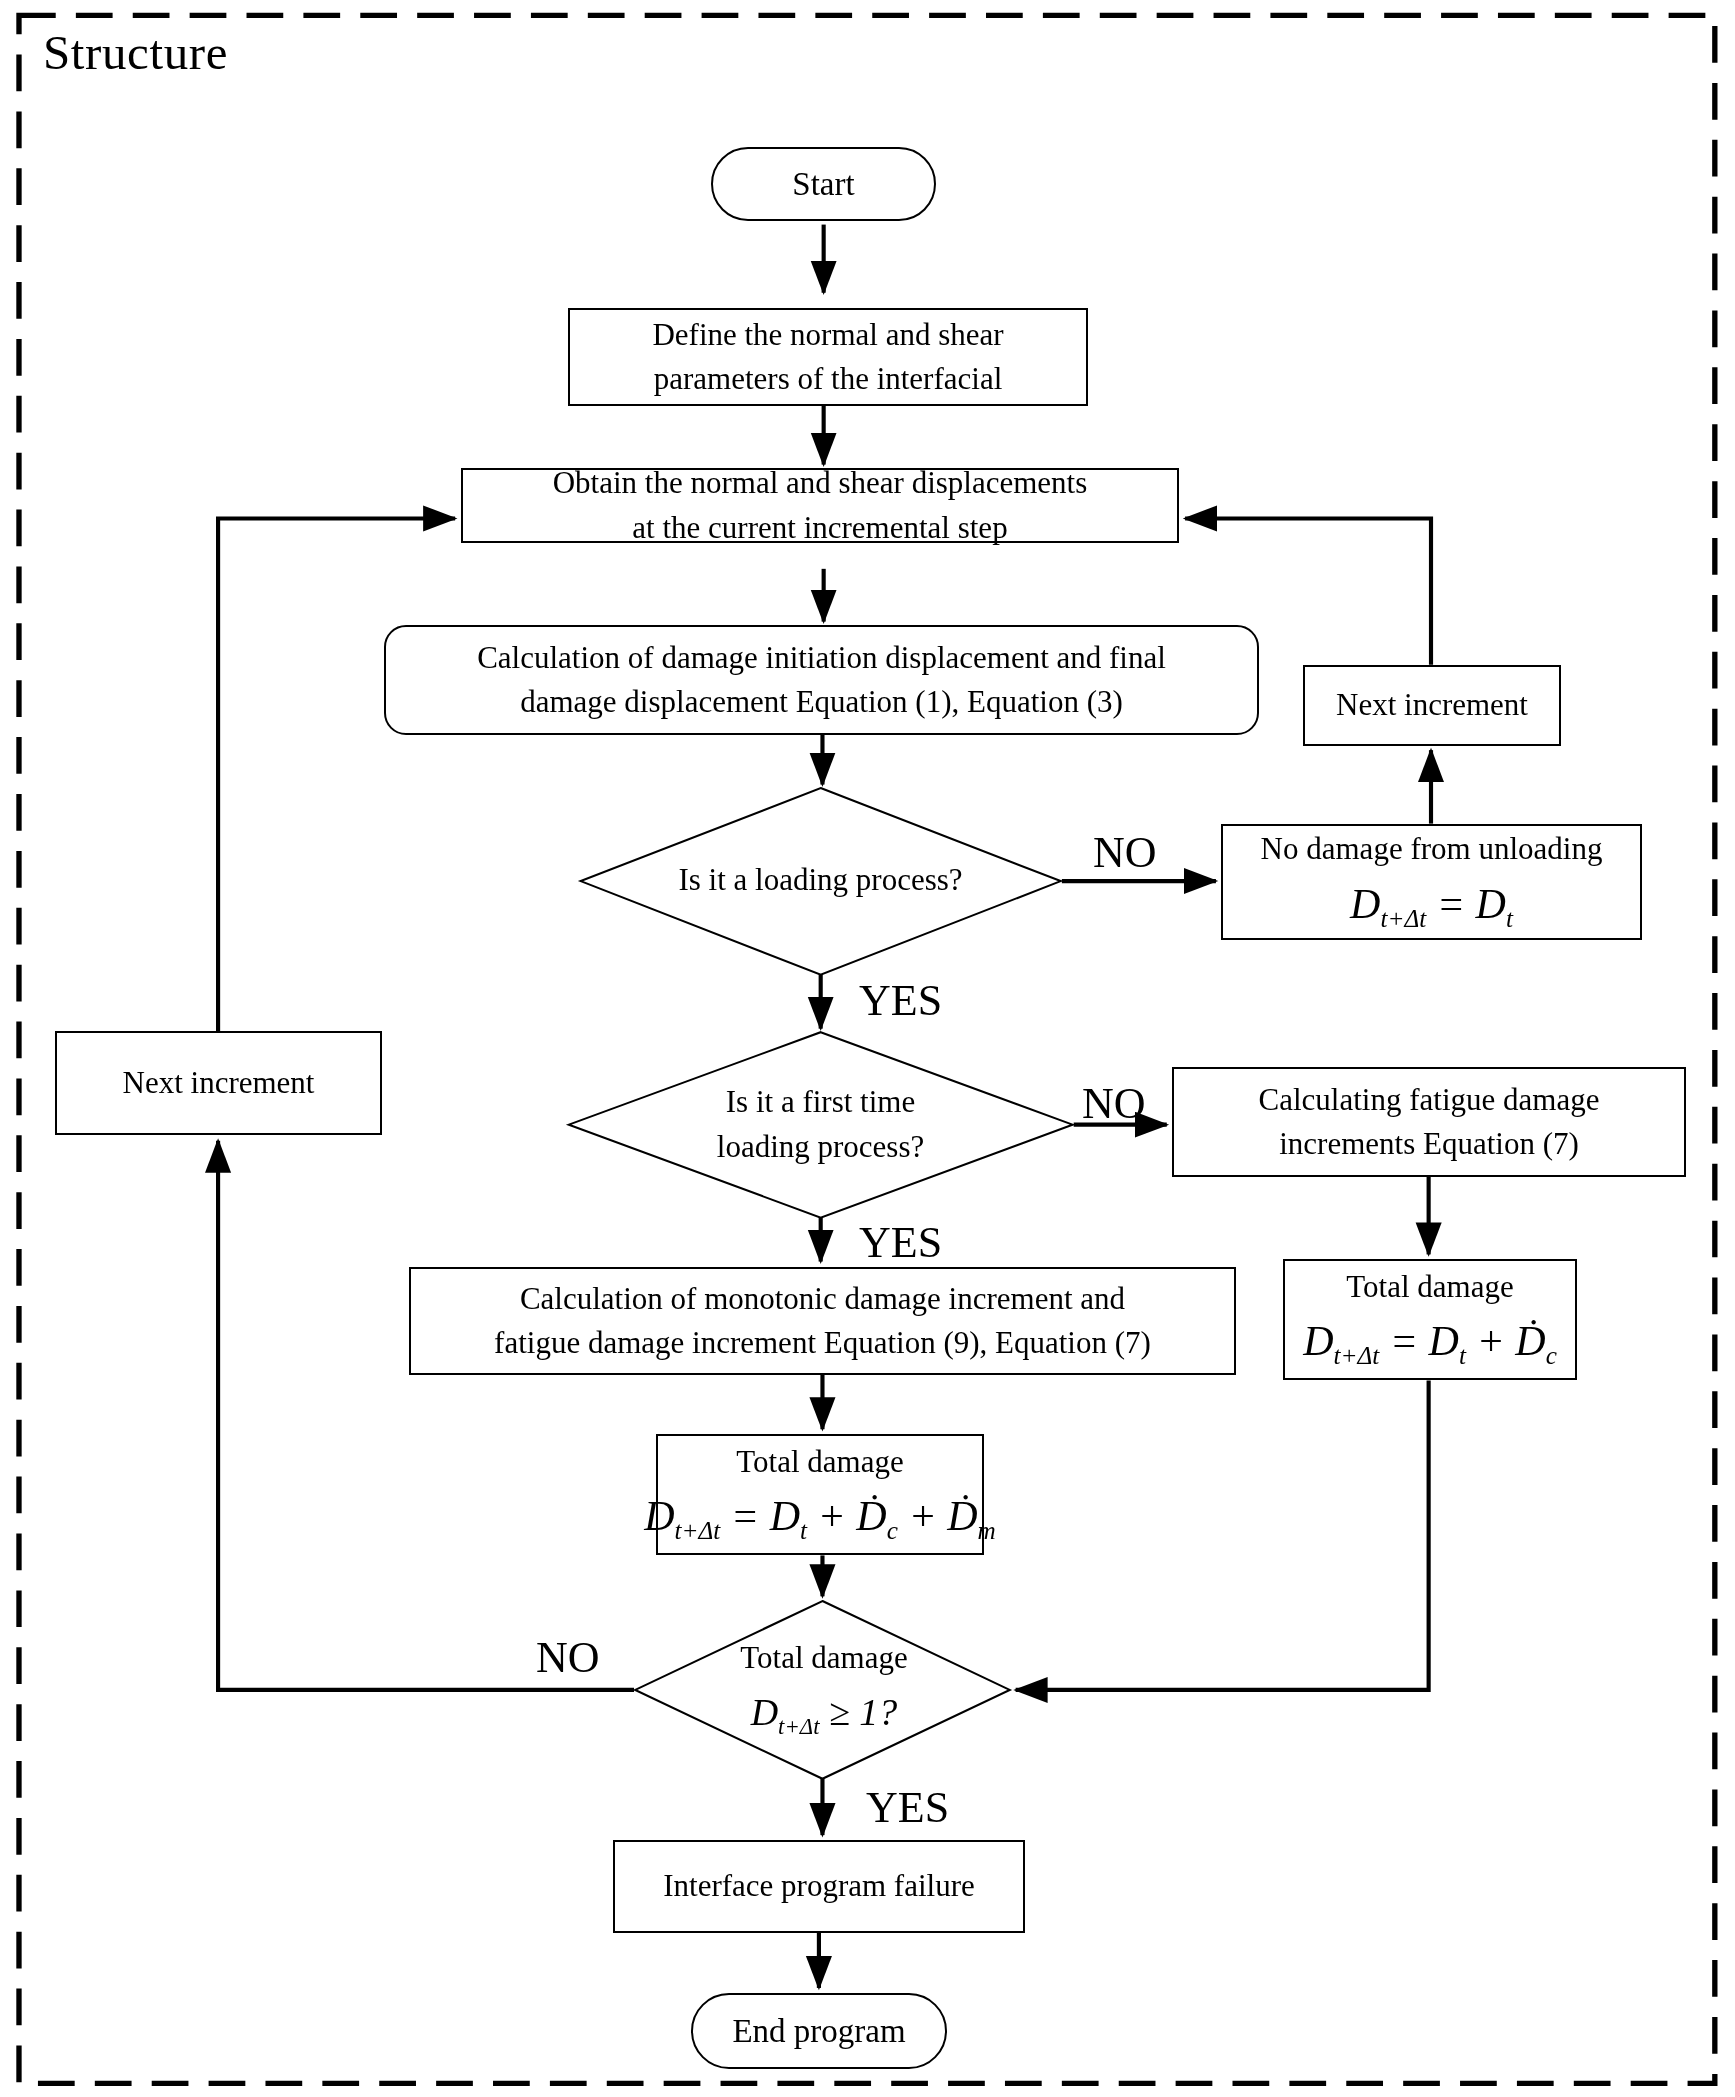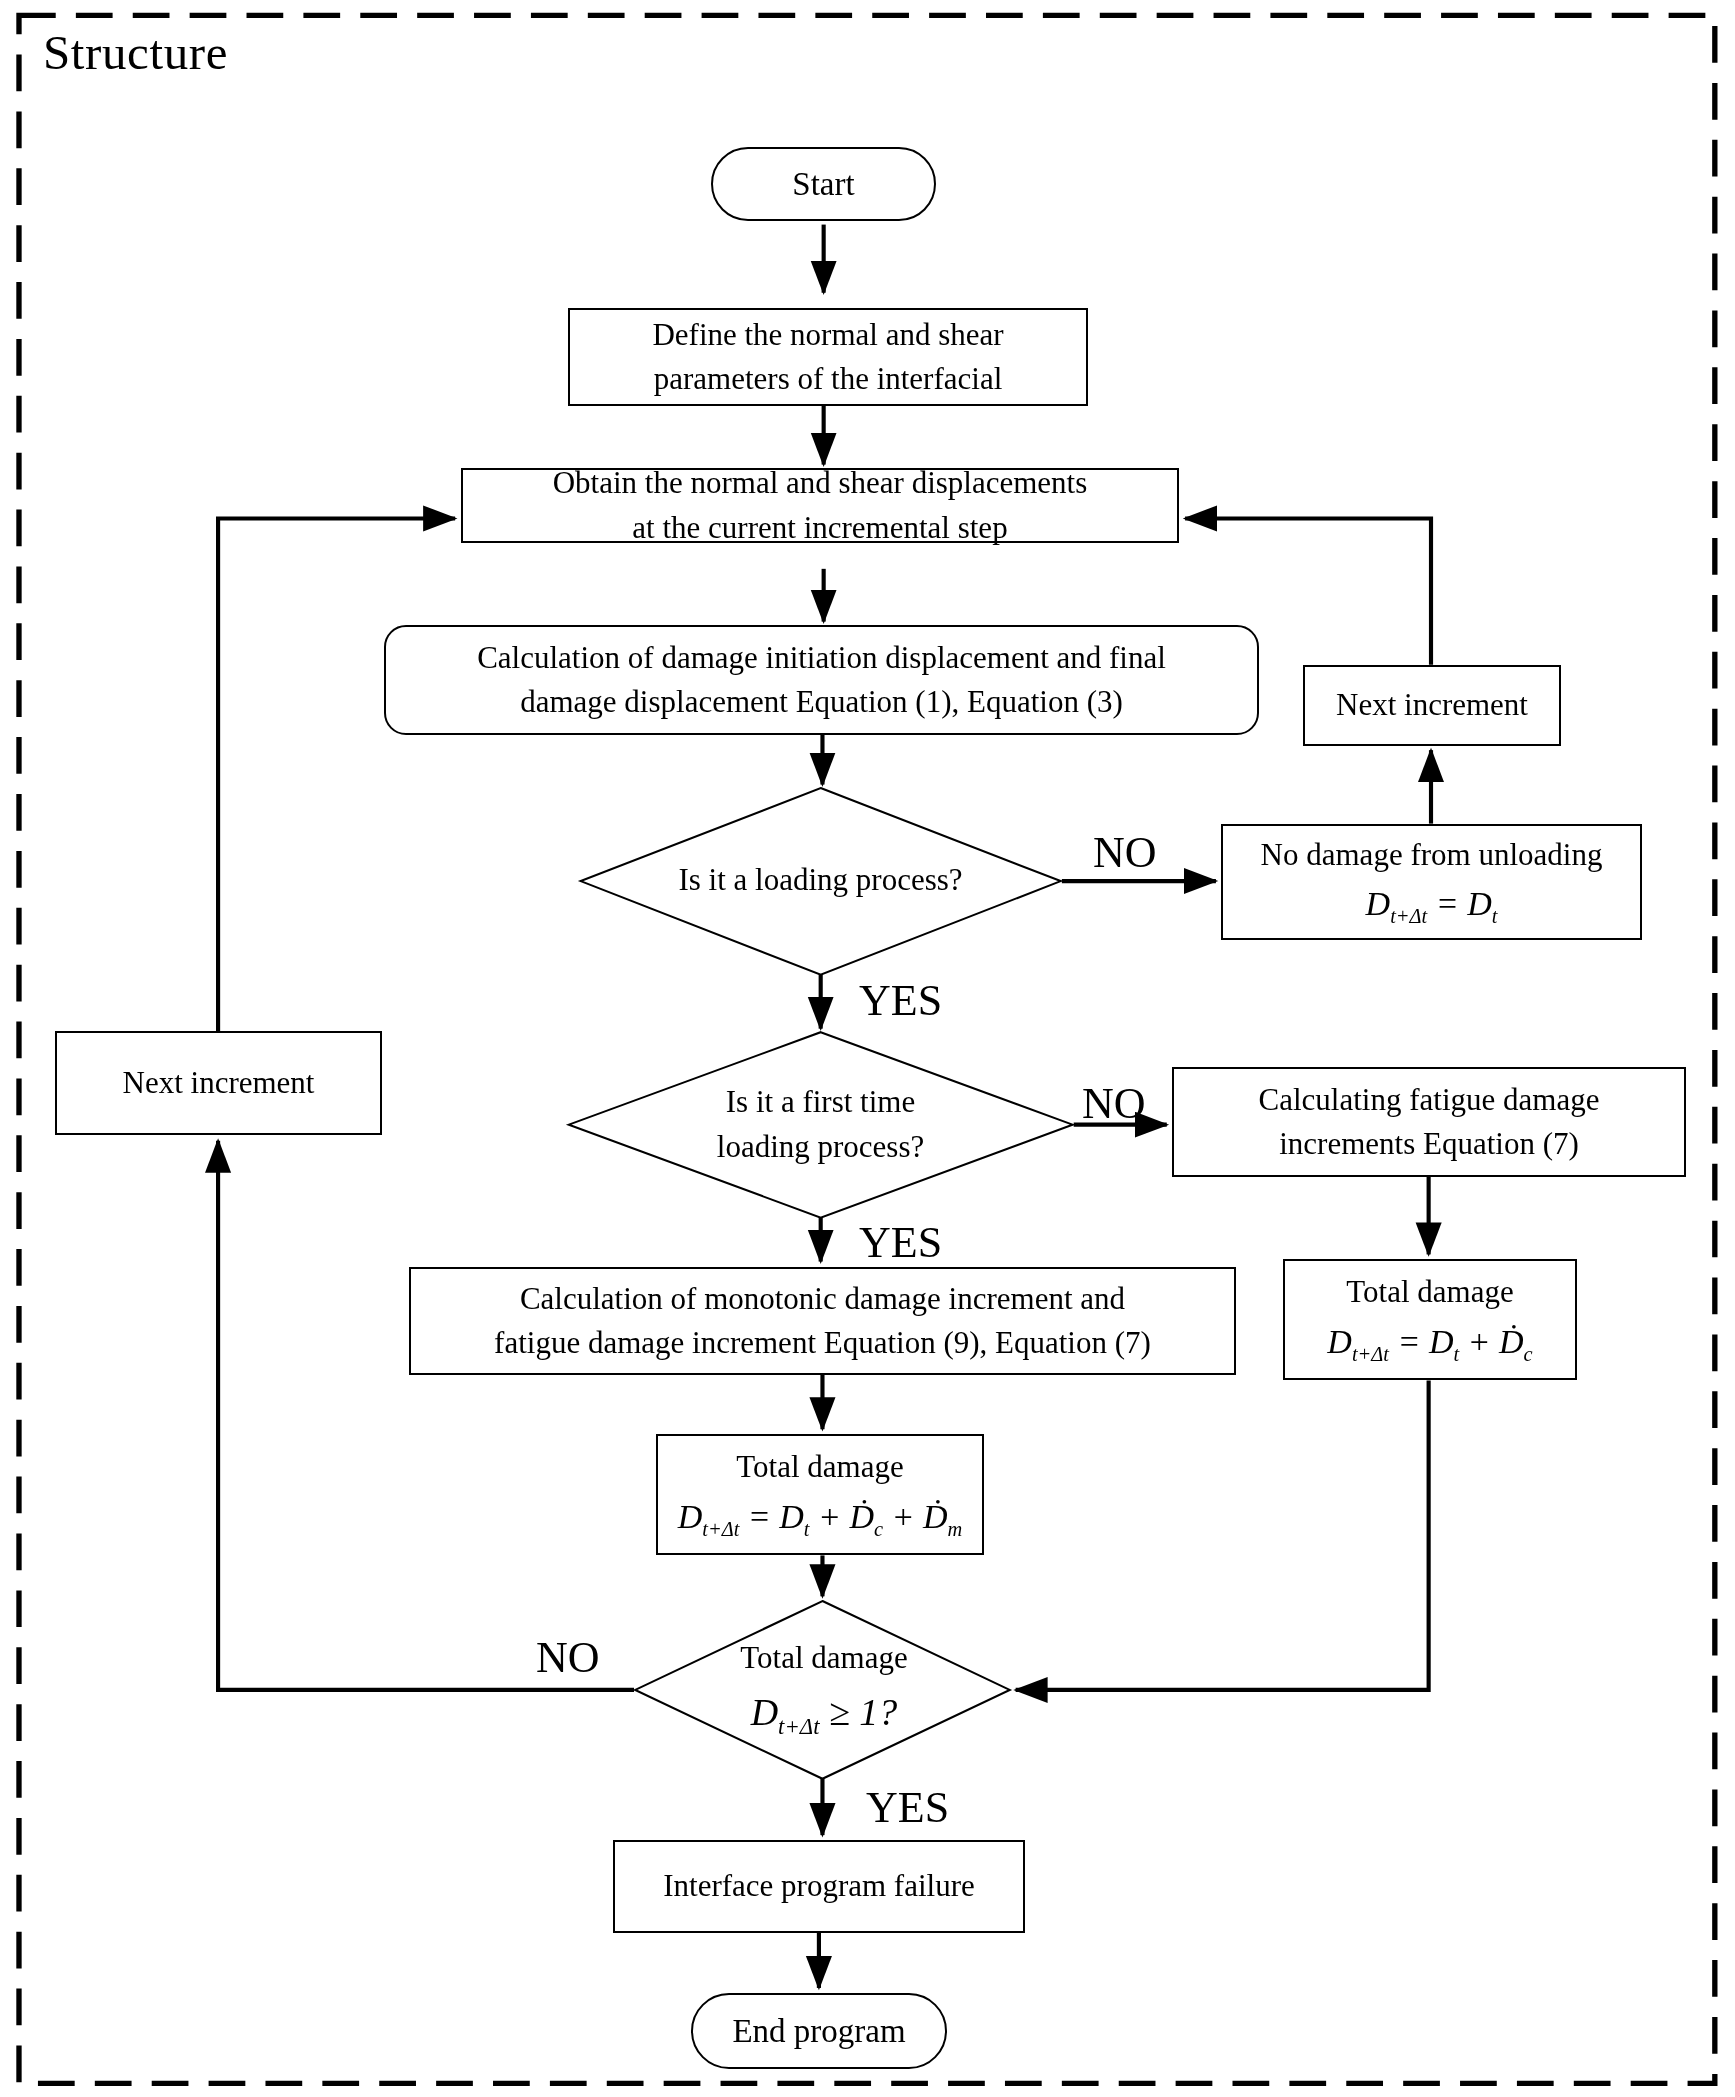--- a/index.html
+++ b/index.html
@@ -12,21 +12,21 @@
     position:absolute; left:43px; top:24px; font-size:49px; letter-spacing:0.6px;
   }
   .node {
     position:absolute; box-sizing:border-box; background:#fff;
     border:2.4px solid #000; display:flex; flex-direction:column;
     justify-content:center; align-items:center; text-align:center;
     font-size:31px; line-height:1.42;
   }
   .terminal { border-radius:38px; font-size:33px; }
   .bline { display:block; white-space:nowrap; }
-  .formula { font-style:italic; font-size:34px; margin-top:3.6px; white-space:nowrap; }
+  .formula { font-style:italic; font-size:42px; margin-top:3.6px; white-space:nowrap; }
   .formula sub { font-size:0.6em; font-style:italic; }
   .diamond-label {
     position:absolute; display:flex; flex-direction:column; justify-content:center;
     align-items:center; text-align:center; font-size:31px; line-height:1.45; background:transparent;
   }
   .edge-label { position:absolute; font-size:44px; line-height:1; }
 
   #n-start     { left:711px; top:147px;  width:225px;  height:74px; }
   #n-define    { left:568px;  top:308px;  width:520px;  height:98px; }
   #n-obtain    { left:461px;  top:468px;  width:718px; height:75px; }

